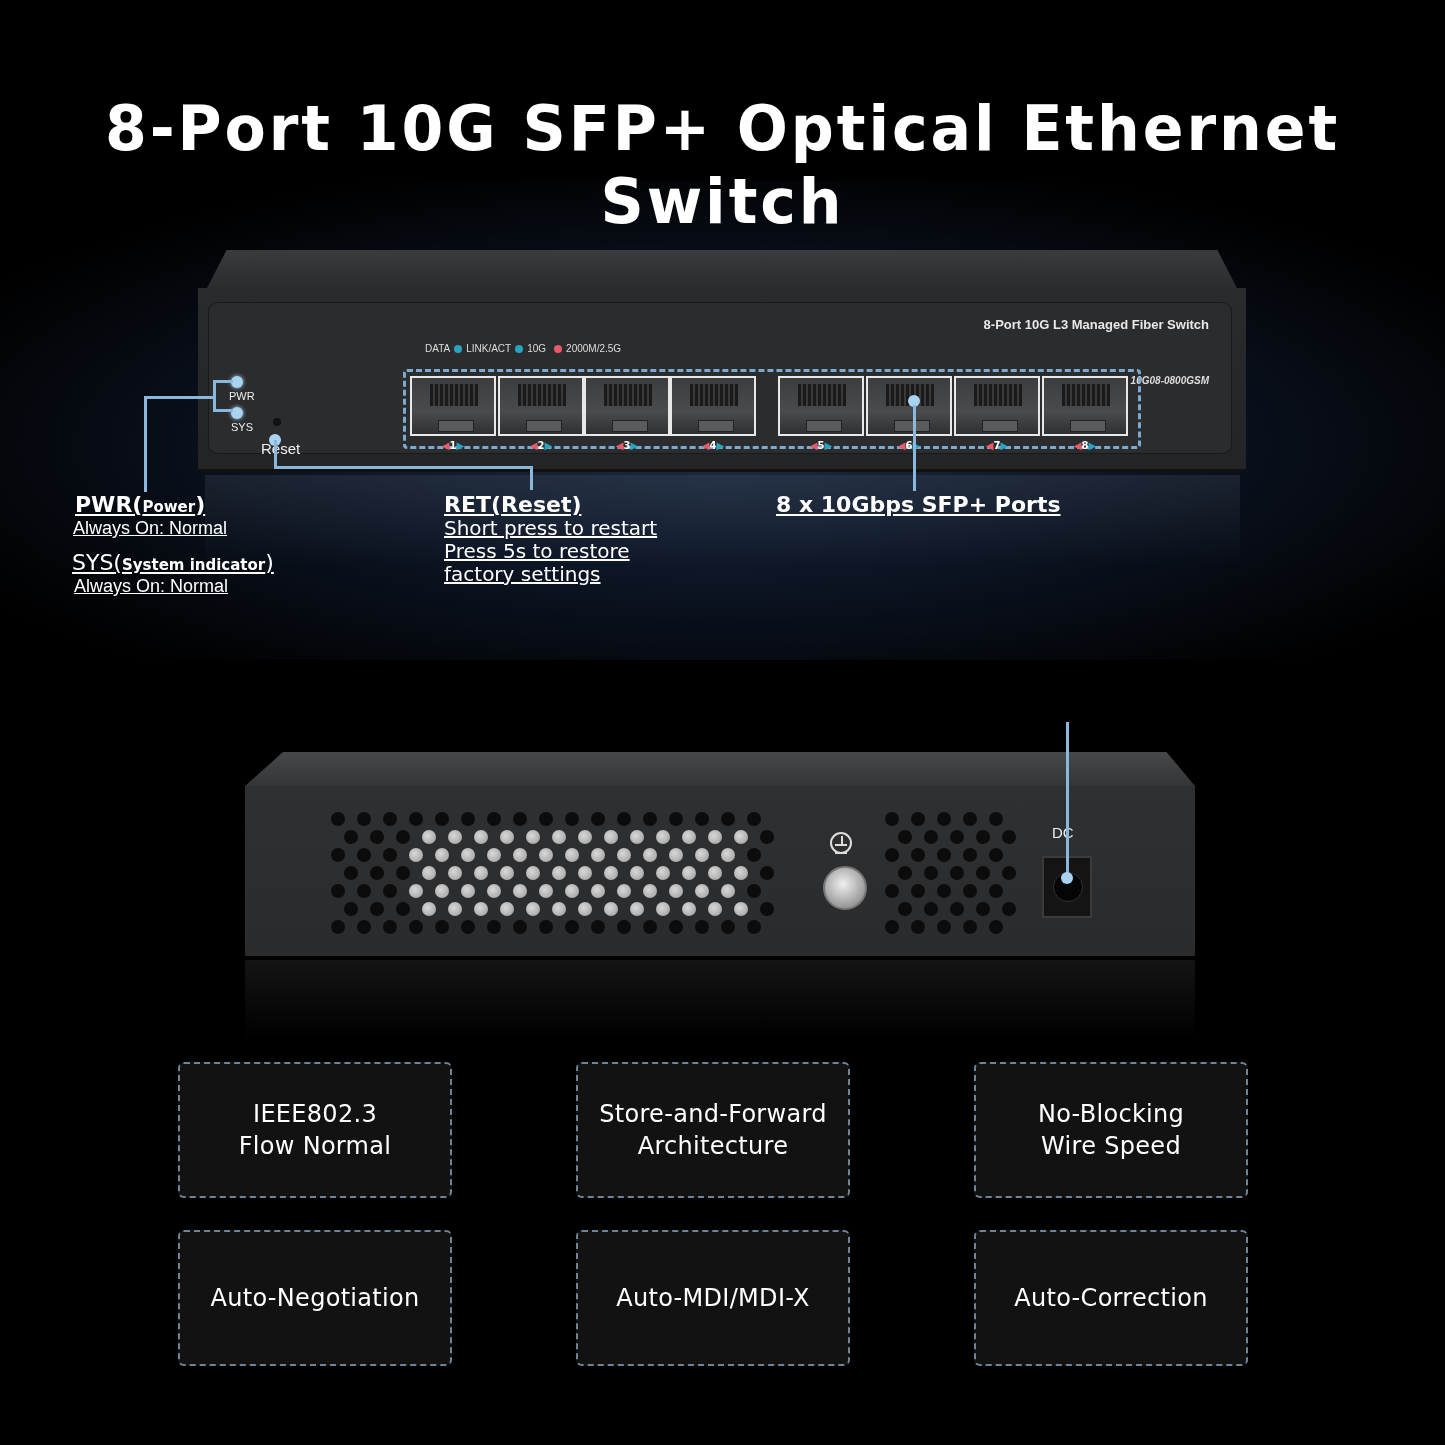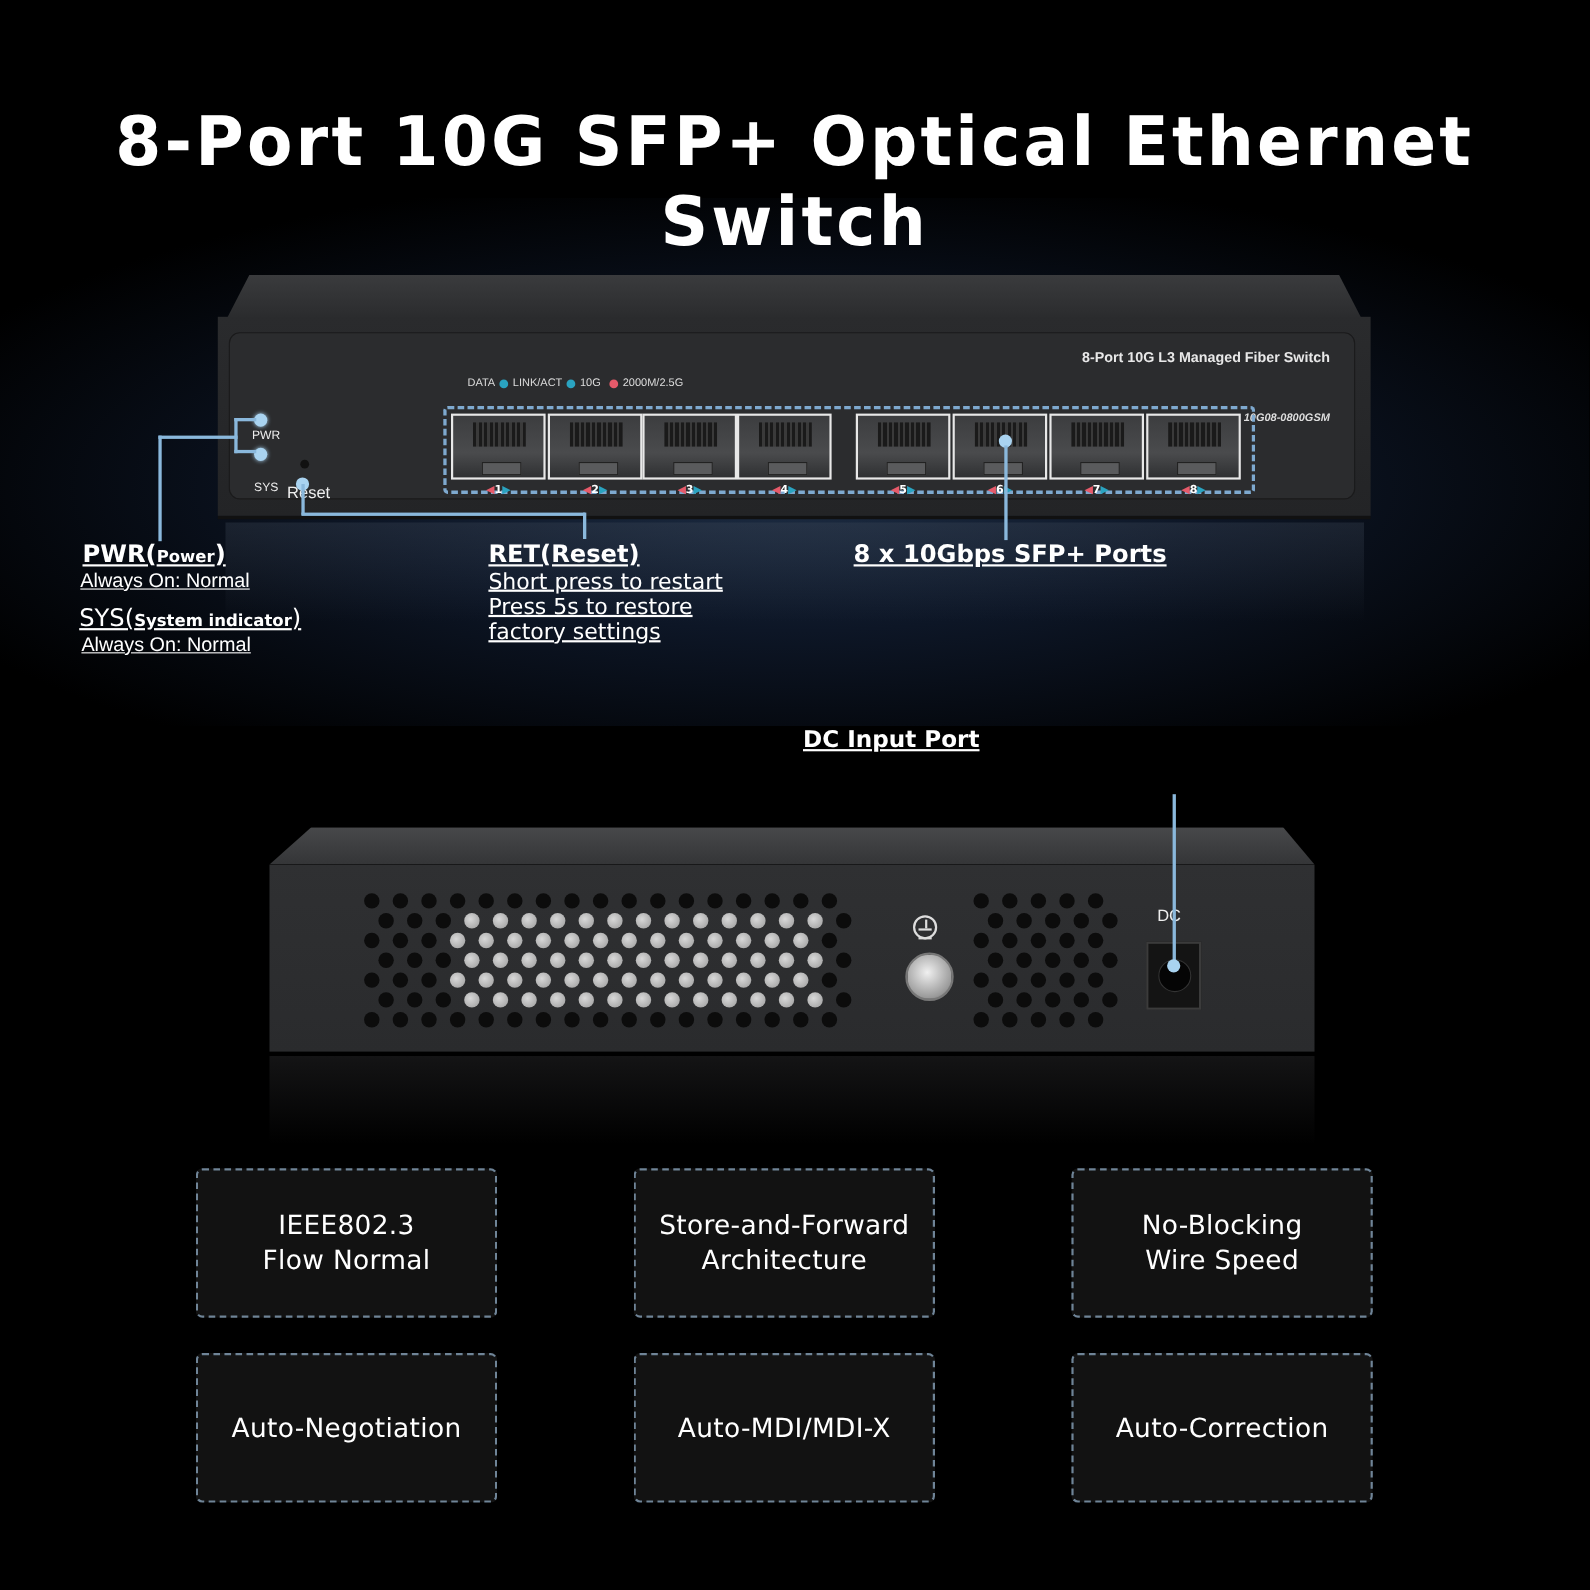--- a/index.html
+++ b/index.html
@@ -172,21 +172,21 @@
         <span>LINK/ACT</span>
         <span class="dot" style="background:#2aa3c0"></span>
         <span>10G</span>
         <span class="dot" style="background:#e65a6a;margin-left:4px"></span>
         <span>2000M/2.5G</span>
       </div>
 
       <div class="led" style="left:22px;top:73px"></div>
       <div class="led-label" style="left:20px;top:87px">PWR</div>
       <div class="led" style="left:22px;top:104px"></div>
-      <div class="led-label" style="left:22px;top:134px">SYS</div>
+      <div class="led-label" style="left:22px;top:118px">SYS</div>
       <div class="reset-hole" style="left:64px;top:115px"></div>
       <div class="led-label" style="left:52px;top:137px;font-size:15px">Reset</div>
 
       <div class="ports-frame">
         <div class="port" style="left:4px"></div>
         <div class="port" style="left:92px"></div>
         <div class="port" style="left:178px"></div>
         <div class="port" style="left:264px"></div>
         <div class="port" style="left:372px"></div>
         <div class="port" style="left:460px"></div>
@@ -236,21 +236,20 @@
   <div class="ann-body2">Short press to restart</div>
   <div class="ann-body2">Press 5s to restore</div>
   <div class="ann-body2">factory settings</div>
 </div>
 
 <div class="ann" style="left:776px;top:492px">
   <div class="ann-head">8 x 10Gbps SFP+ Ports</div>
 </div>
 
 <div class="ann" style="left:730px;top:655px">
-  <div class="ann-head" style="font-size:21px;line-height:34px">DC Input Port</div>
 </div>
 
 <div class="back">
   <div class="back-top"></div>
   <div class="back-face">
     <div class="vent" id="vent-main" style="left:86px;top:26px;grid-template-columns:repeat(17,14px);column-gap:12px;row-gap:4px">
         <div class="hole"></div>
         <div class="hole"></div>
         <div class="hole"></div>
         <div class="hole"></div>

